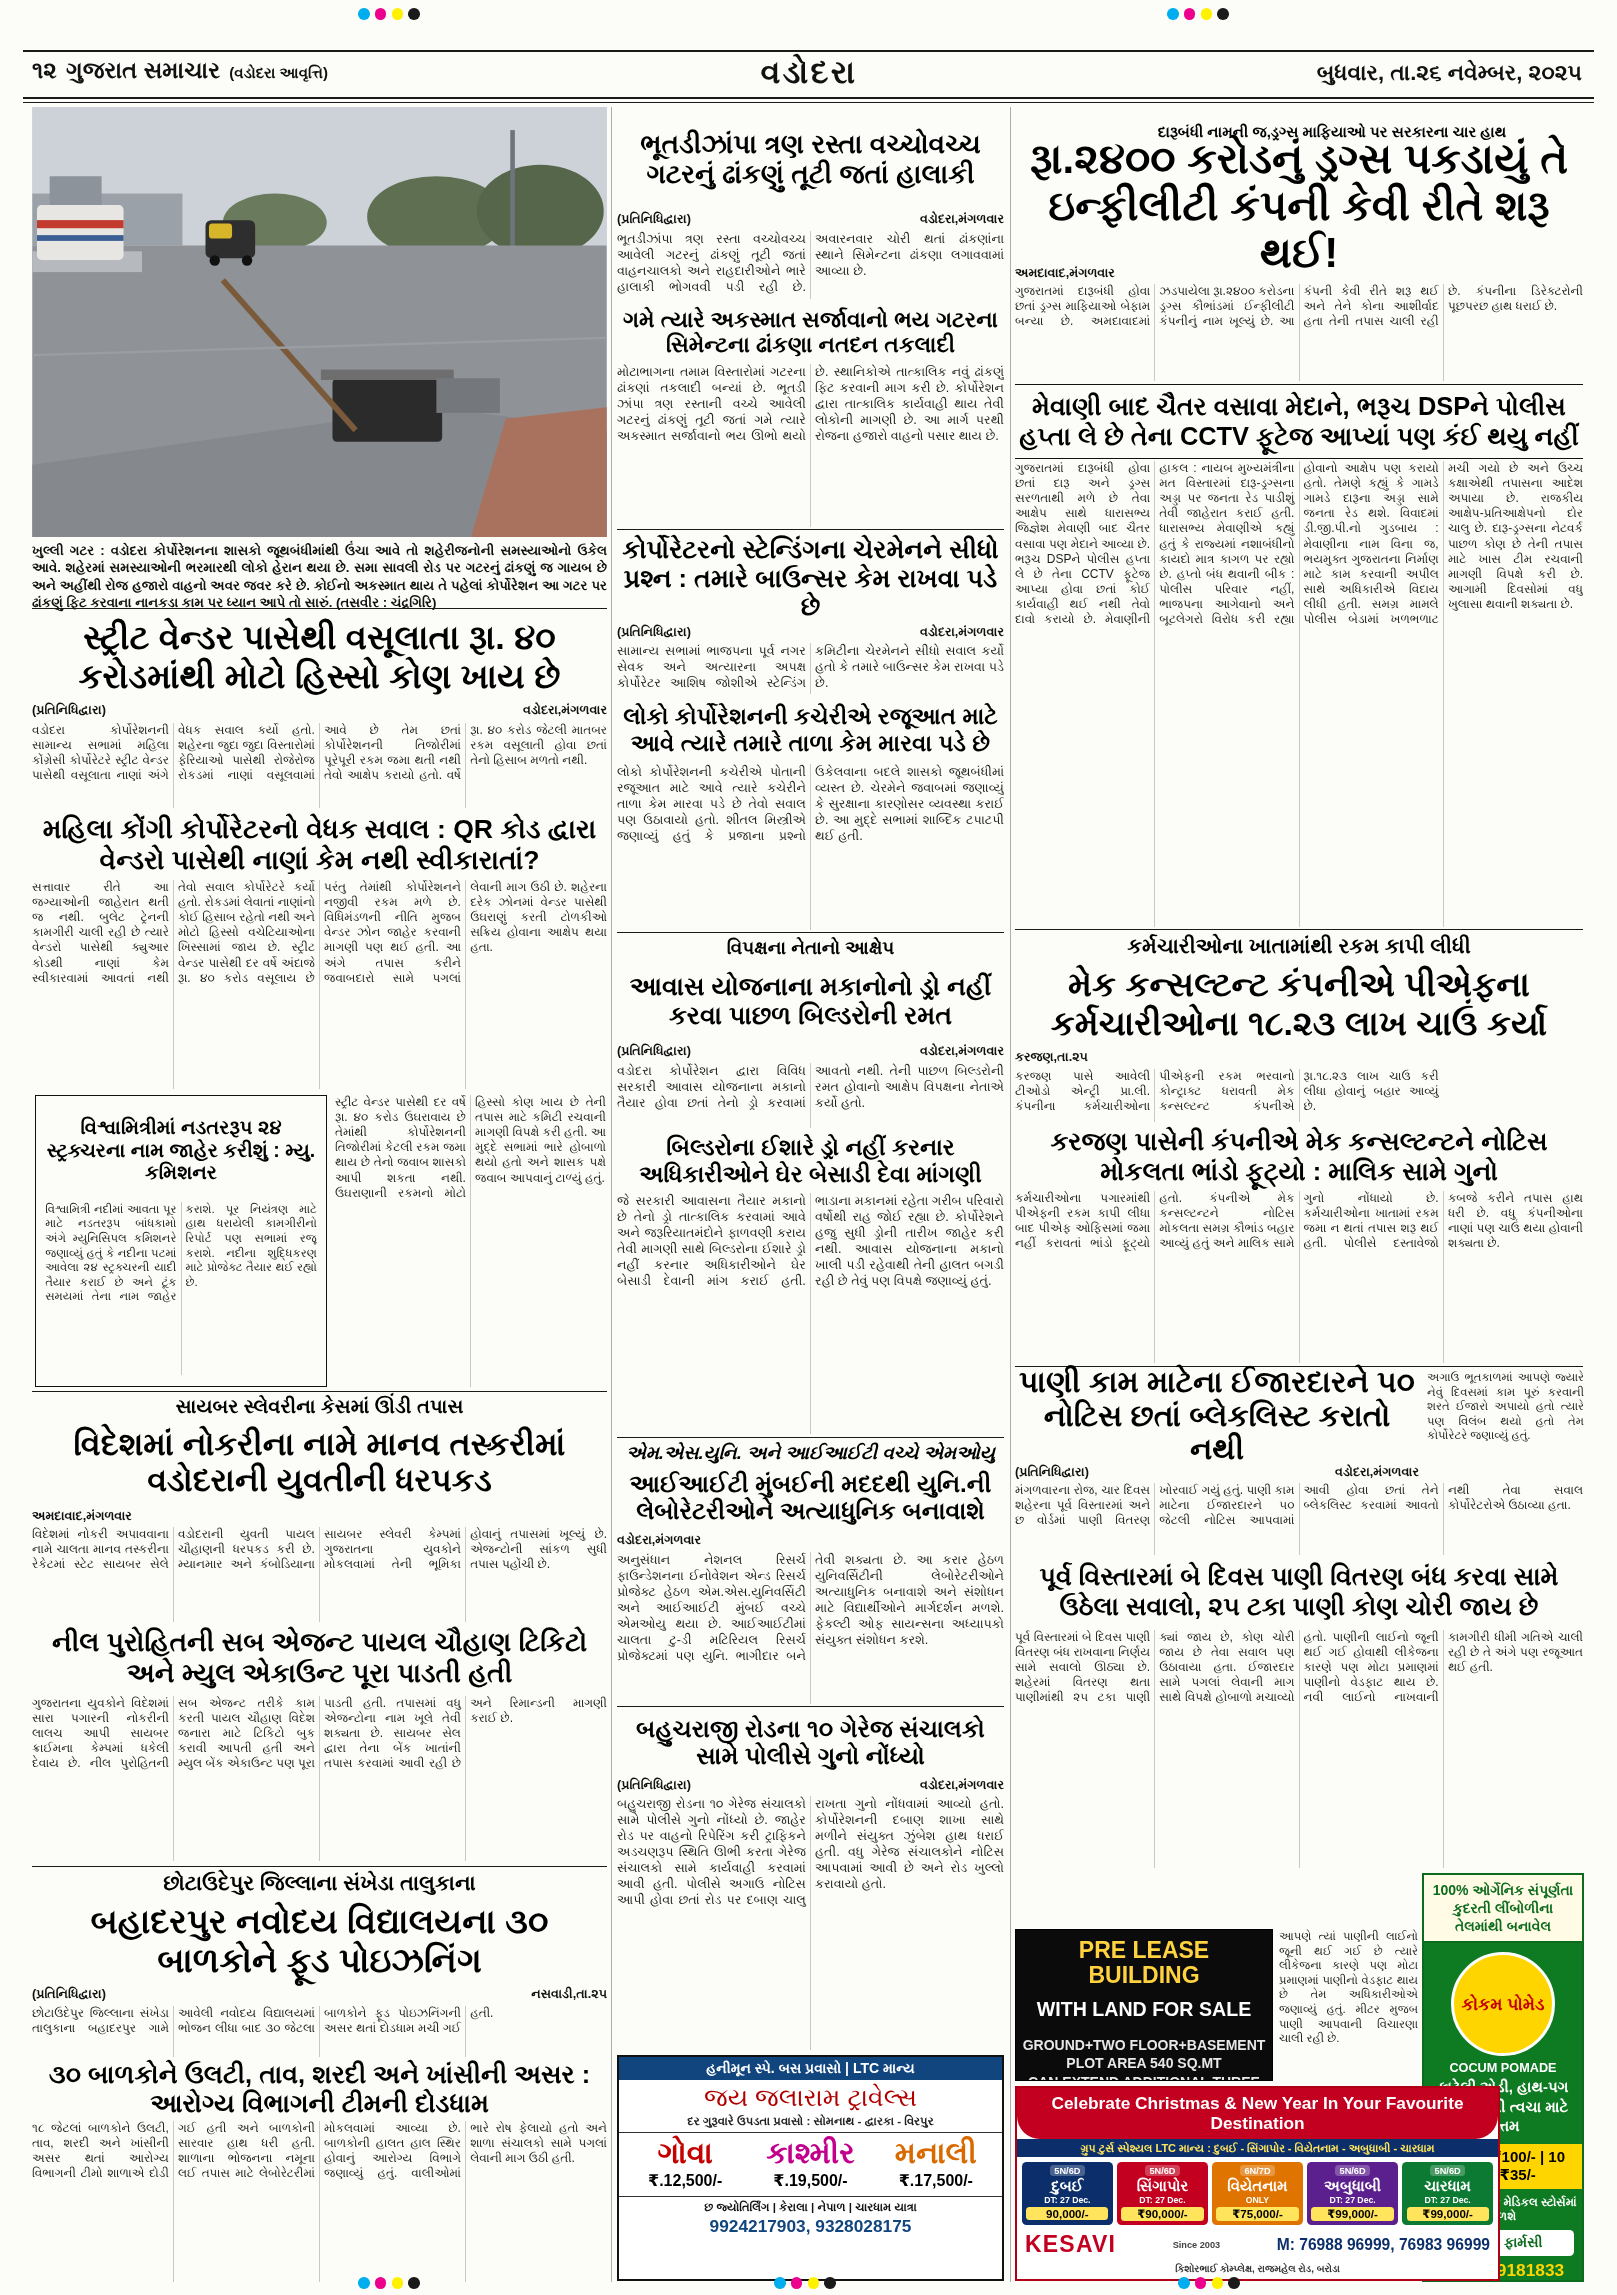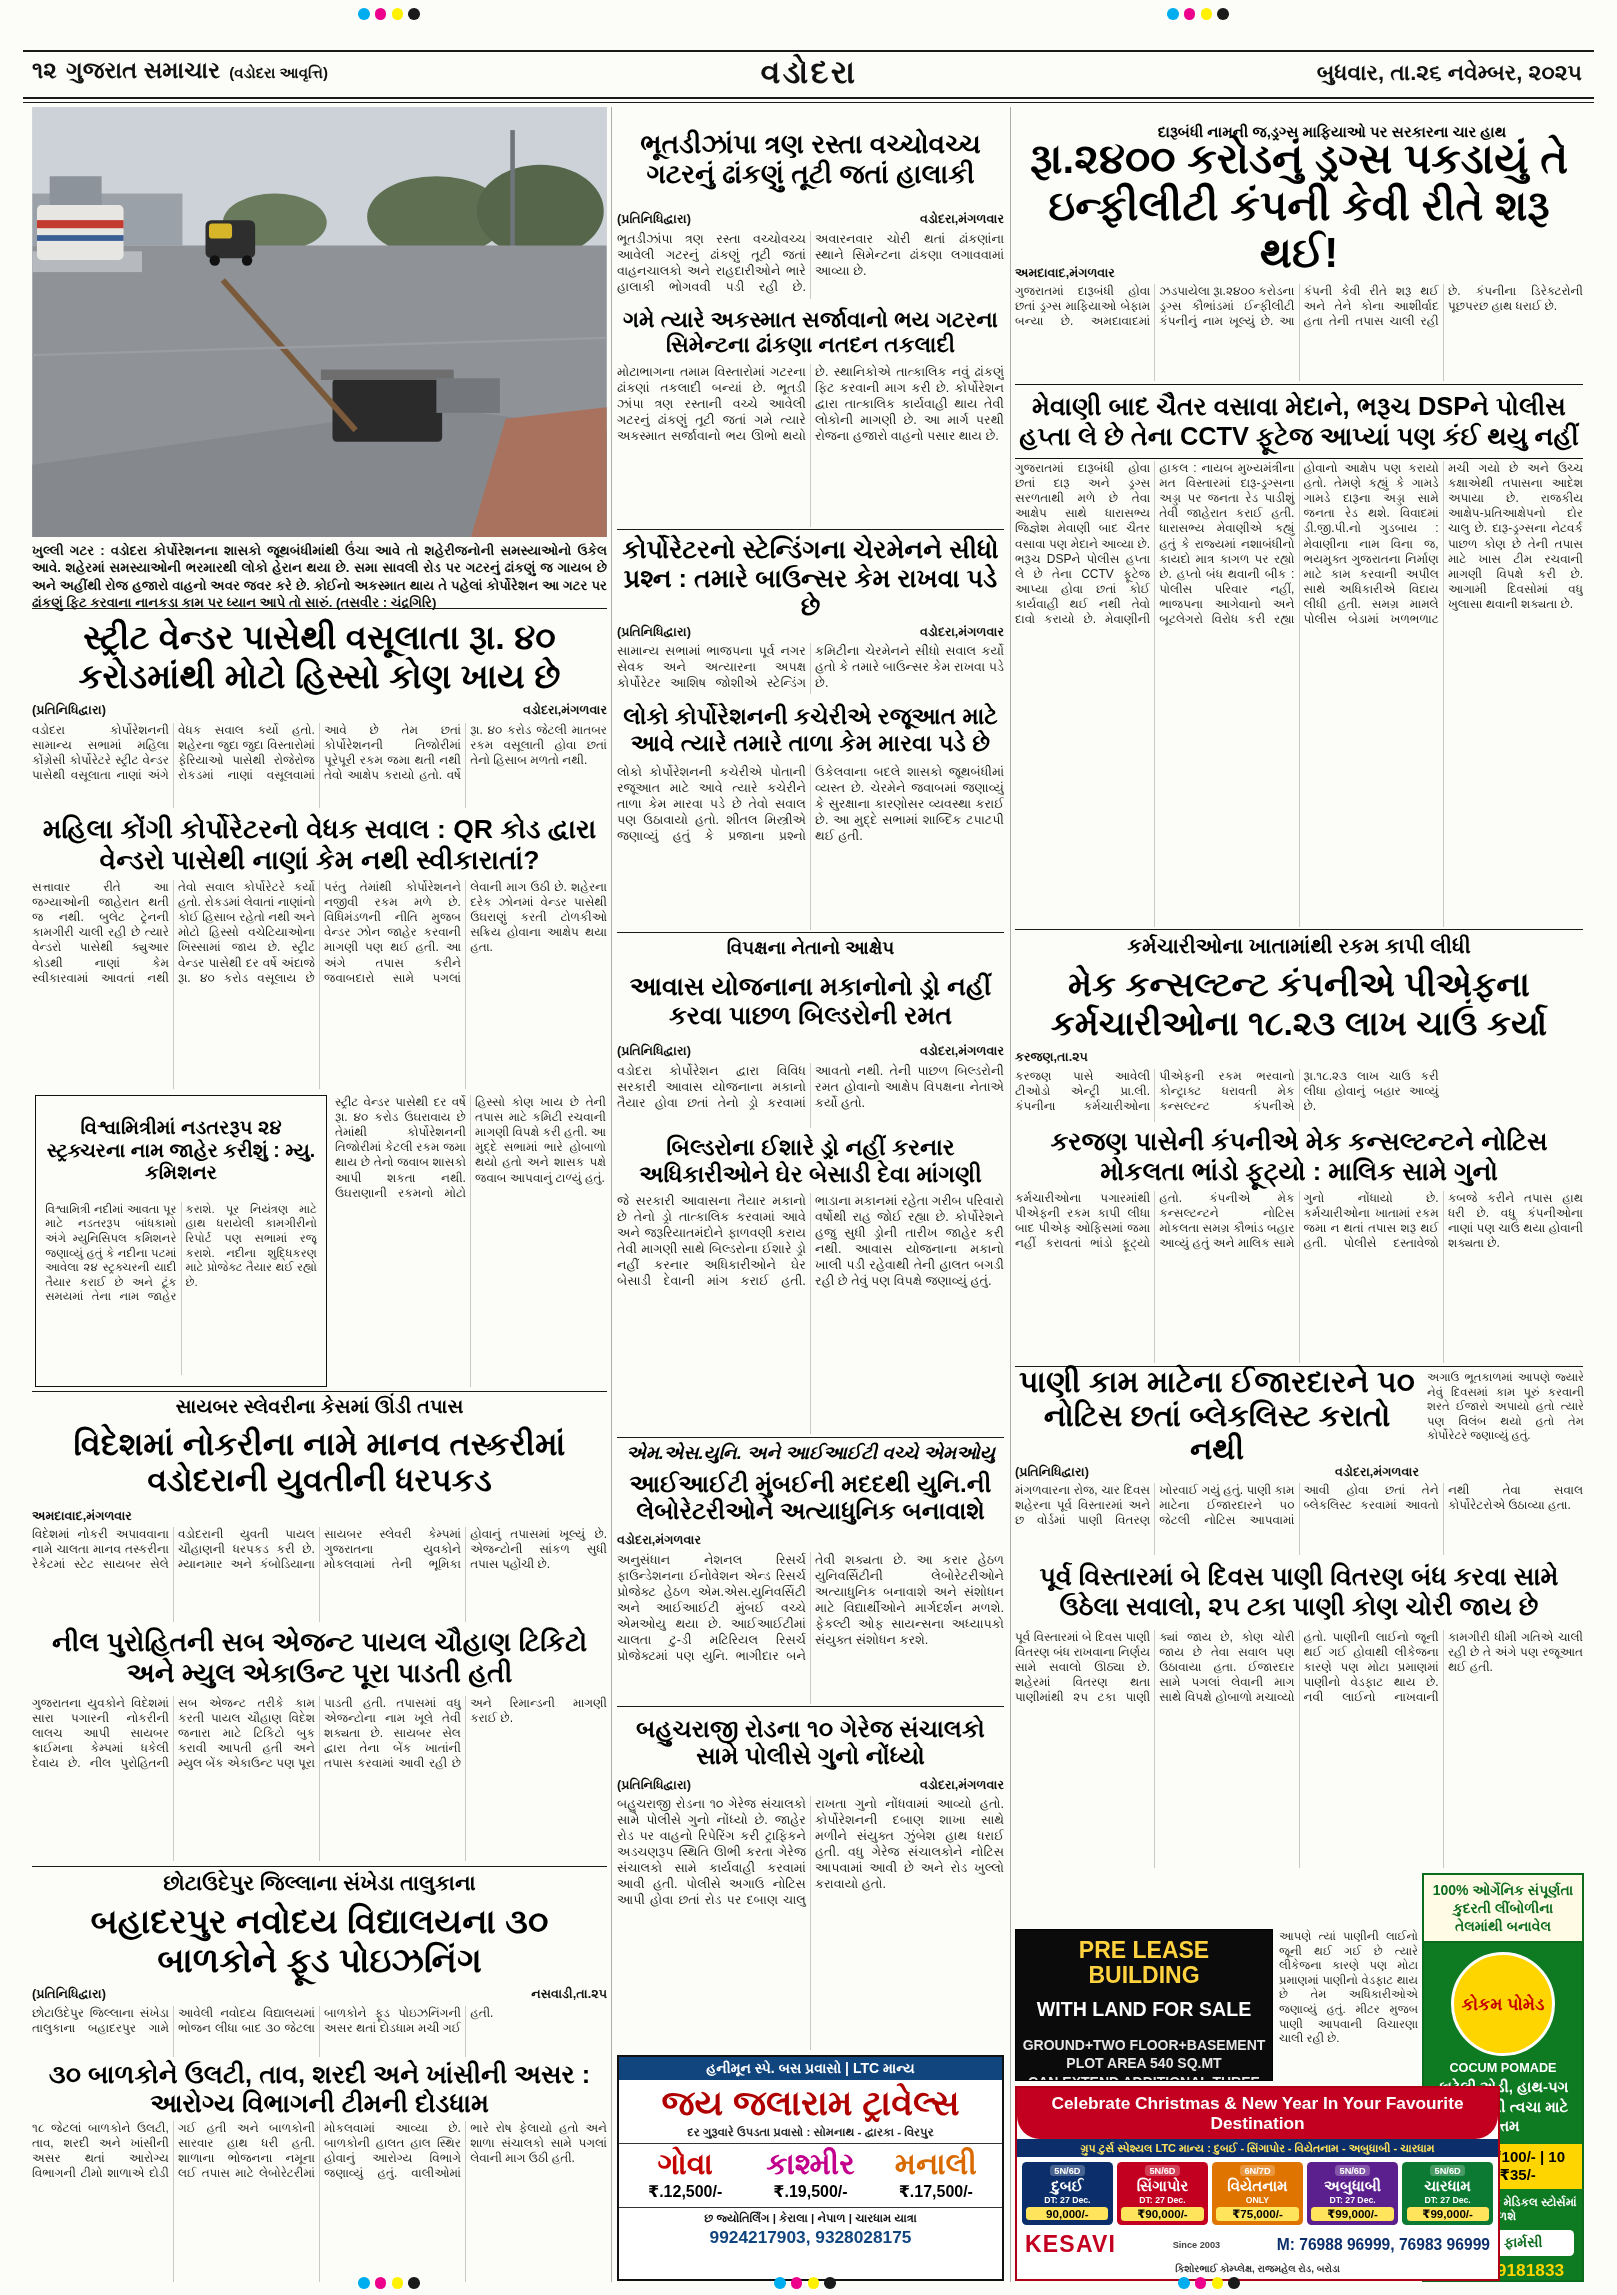--- a/index.html
+++ b/index.html
@@ -20,21 +20,21 @@
   .regs{display:flex;}
   
   .masthead{font-size:32px;font-weight:700;letter-spacing:2.3px;text-align:center;}
   .edition{font-size:23px;font-weight:700;display:flex;align-items:baseline;gap:9.2px;}
   .edition small{font-size:15px;font-weight:700;}
   .hdate{font-size:22px;font-weight:700;text-align:right;}
   
   .ad{box-sizing:border-box;overflow:hidden;}
   .jal{border:2.3px solid #111;background:#fff;text-align:center;}
   .jal .strip{background:#10457e;color:#fff;font-weight:700;font-size:14px;padding:2.9px 0;}
-  .jal .brand{font-size:35px;font-weight:700;color:#b00000;padding:3.5px 0 0;}
+  .jal .brand{font-size:25px;font-weight:400;color:#b00000;padding:3.5px 0 0;}
   .jal .line{font-size:11.6px;font-weight:700;color:#222;padding:1.2px 0 3.5px;border-bottom:1.2px solid #333;}
   .jal .dests{display:flex;justify-content:space-around;padding:4.6px 3.5px 1.2px;}
   .jal .d{width:32%;}
   .jal .dn{font-size:30px;font-weight:700;line-height:1;}
   .jal .dp{font-size:16px;font-weight:700;color:#000;margin-top:3.5px;}
   .jal .foot{font-size:11.6px;font-weight:700;border-top:1.2px solid #333;margin-top:4.6px;padding:2.9px 0 1.2px;}
   .jal .ph{font-size:17.3px;font-weight:700;color:#10457e;padding:1.2px 0 3.5px;}
   .pre{background:#0b0b0b;color:#fff;text-align:center;border:1.7px solid #000;padding:8px 5.8px;}
   .pre .l1{color:#ffd23f;font-size:23px;font-weight:700;line-height:1.1;}
   .pre .l2{color:#fff;font-size:19.6px;font-weight:700;margin-top:9px;}

